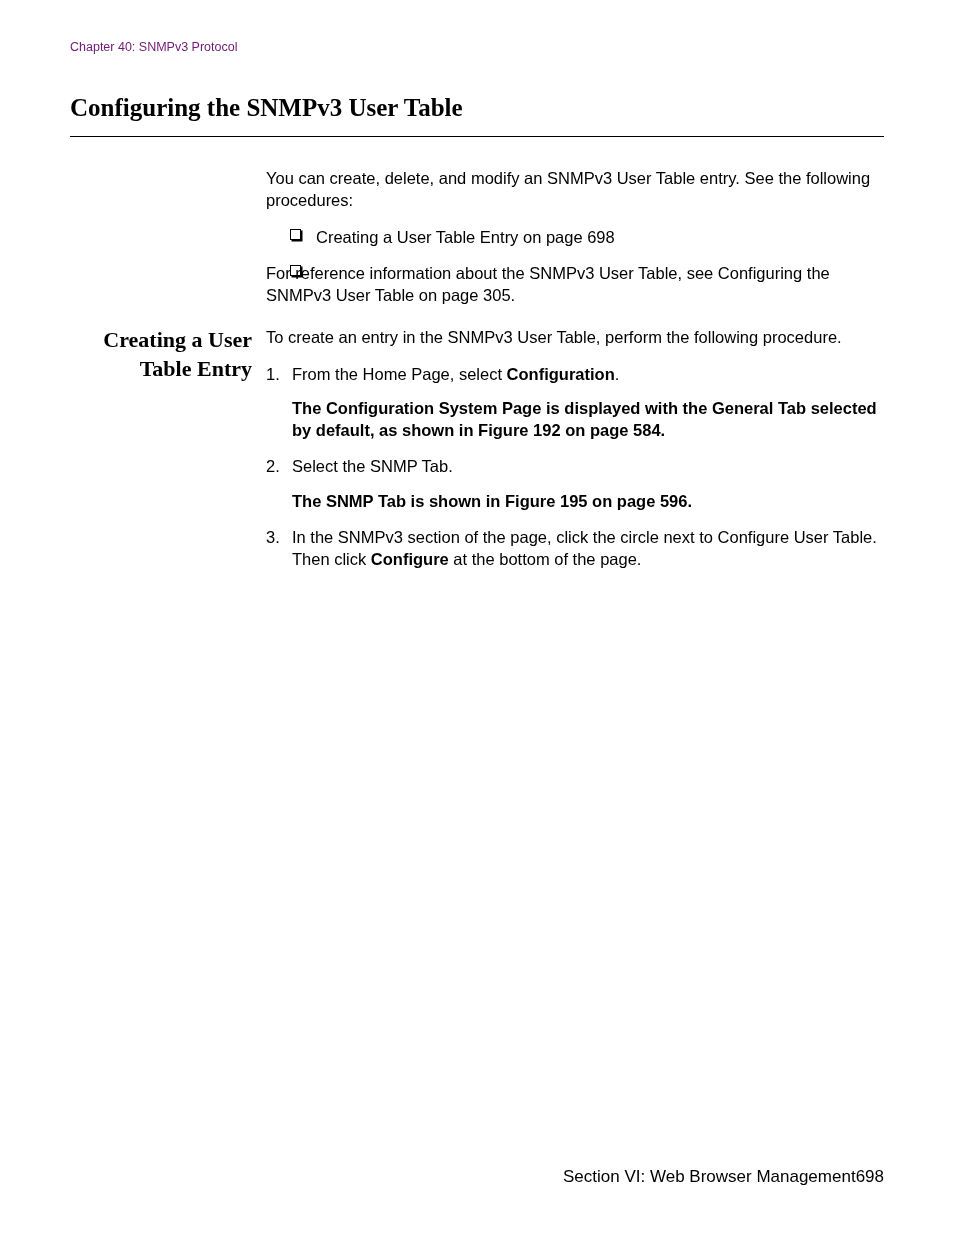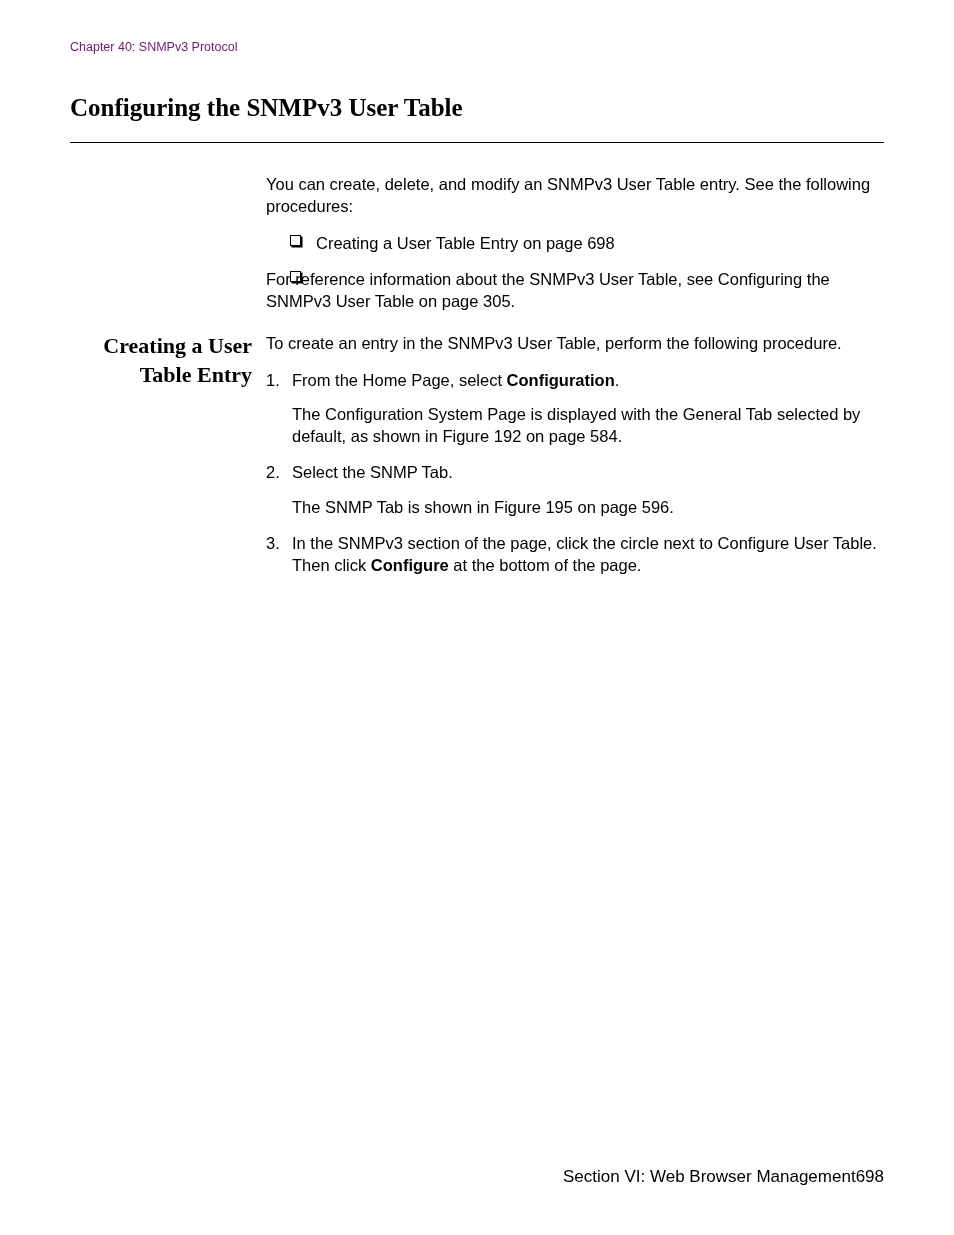--- a/index.html
+++ b/index.html
@@ -19,21 +19,21 @@
   .running-header {
     font-size: 12.5px;
     color: #701a75;
     margin-bottom: 40px;
   }
   h1.section-title {
     font-family: "Charter", "Georgia", "Times New Roman", serif;
     font-weight: bold;
     font-size: 25px;
     margin: 0 0 4px 0;
-    padding-bottom: 20px;
+    padding-bottom: 14px;
     border-bottom: 1.5px solid #000;
   }
   .body {
     margin-top: 30px;
   }
   .row {
     display: flex;
     flex-direction: row;
     align-items: flex-start;
   }
@@ -90,20 +90,21 @@
   }
   ol.steps > li::before {
     content: counter(step) ".";
     position: absolute;
     left: 0;
     top: 0;
   }
   ol.steps > li p {
     margin-top: 12px;
     margin-bottom: 0;
+    font-weight: bold;
   }
   .b { font-weight: bold; }
   .footer {
     position: absolute;
     bottom: 48px;
     left: 70px;
     right: 70px;
     display: flex;
     justify-content: flex-end;
     font-size: 17px;

